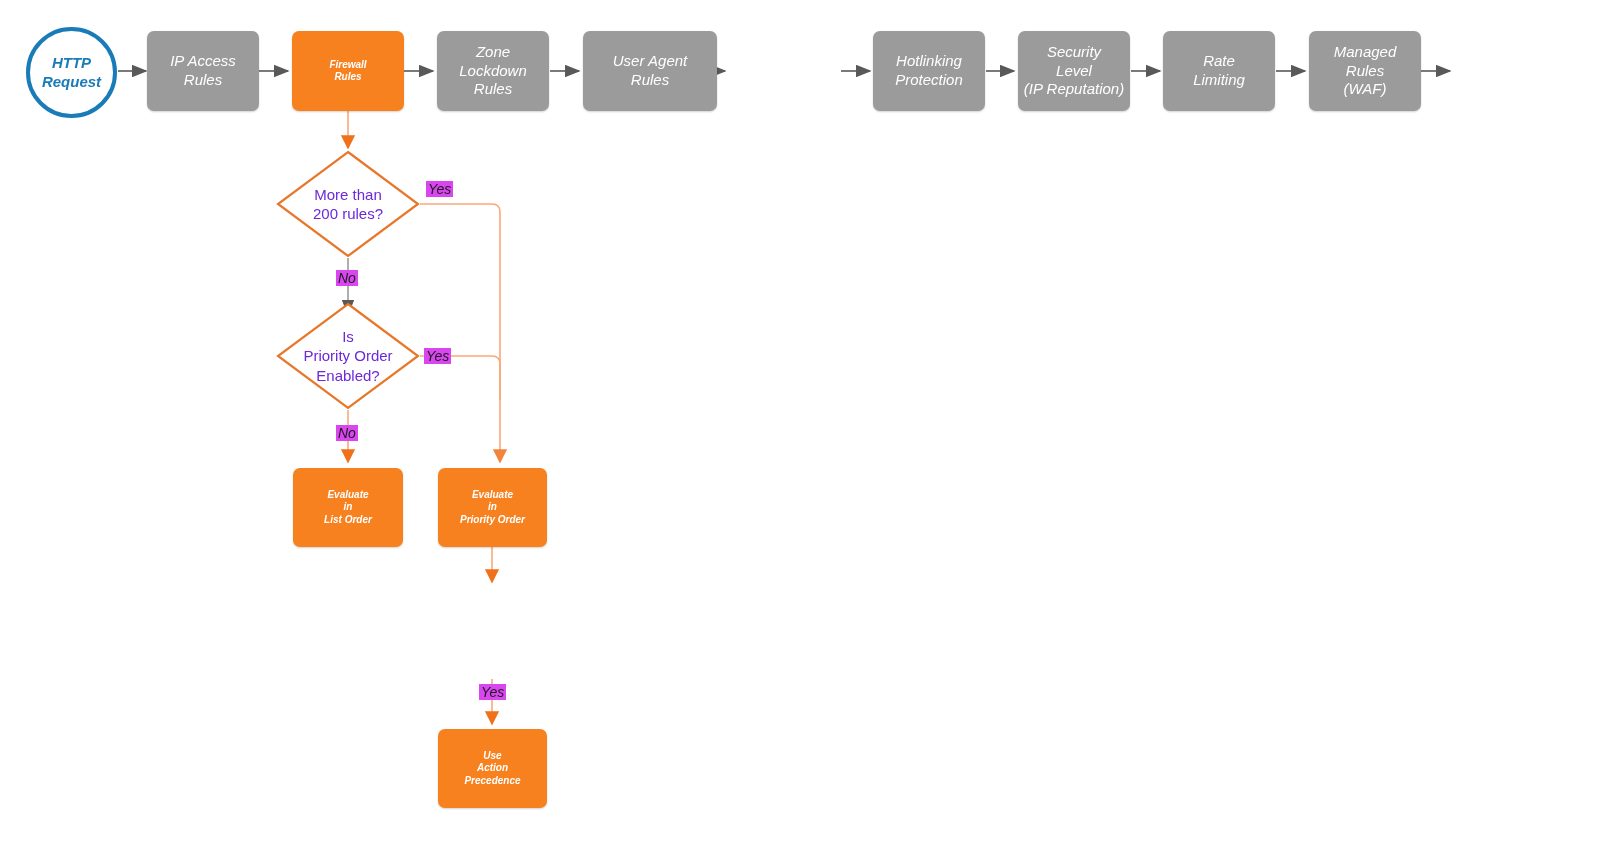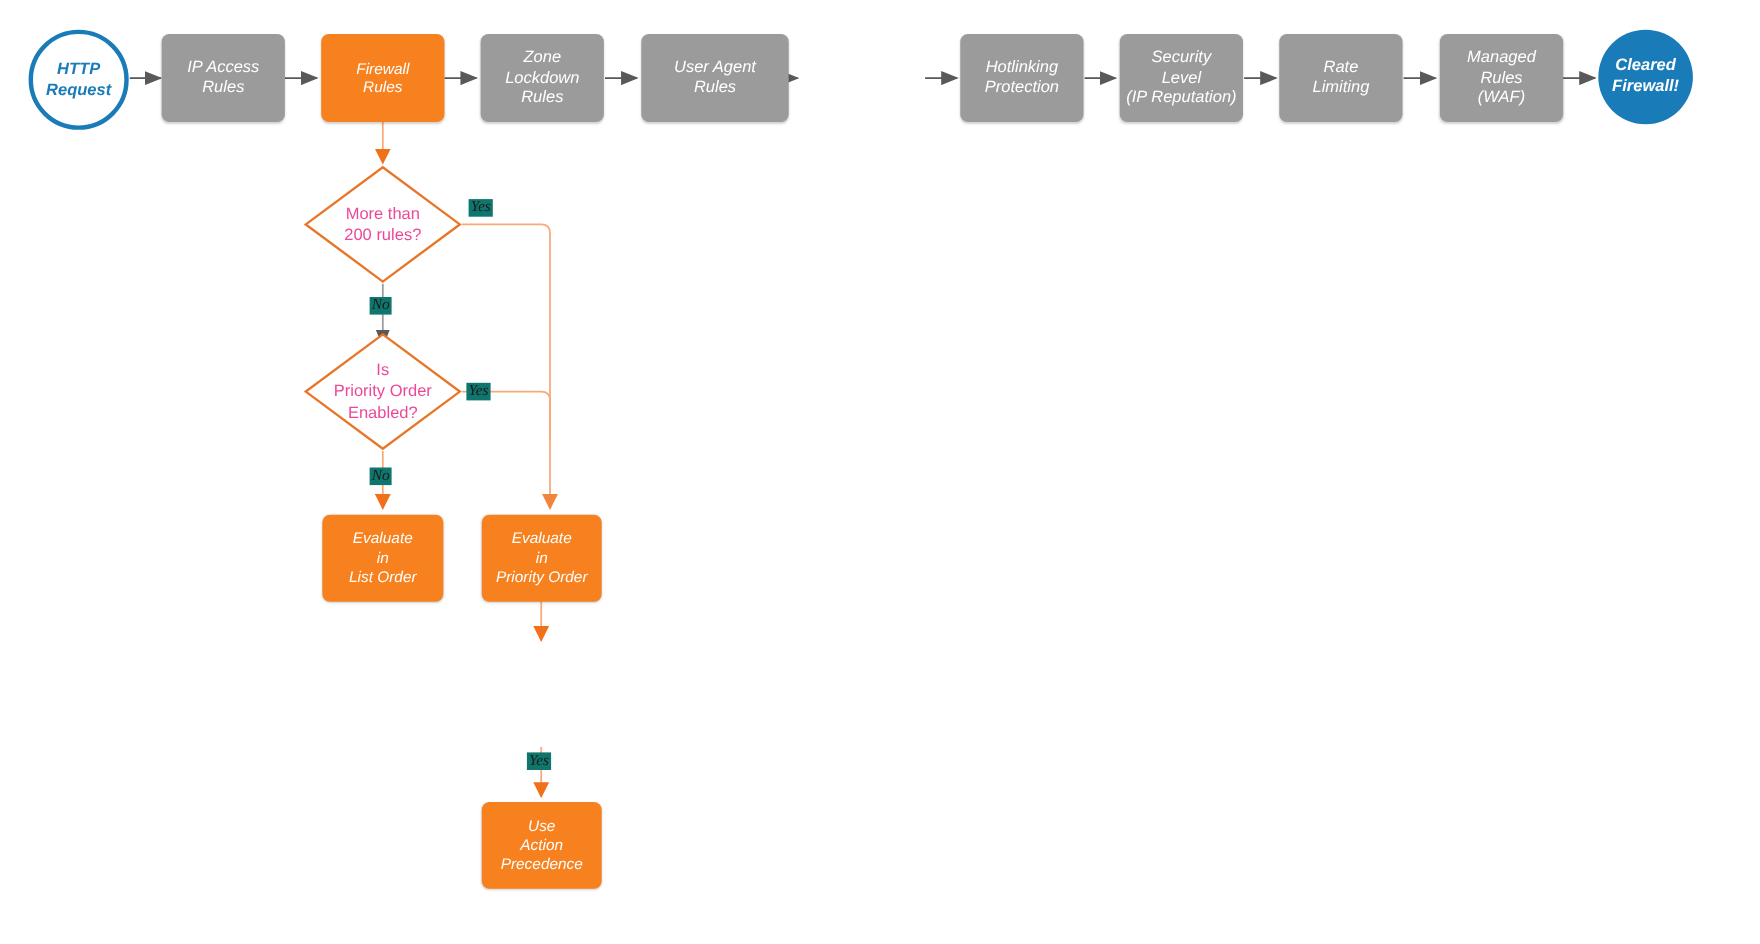--- a/index.html
+++ b/index.html
@@ -41,22 +41,23 @@
   }
   .node-gray {
     background: #9b9b9b;
     color: #ffffff;
     font-size: 15px;
     box-shadow: 0 1px 2px rgba(0,0,0,0.18);
   }
   .node-orange {
     background: #f8811f;
     color: #ffffff;
-    font-size: 14px;
+    font-size: 10px;
     box-shadow: 0 1px 2px rgba(0,0,0,0.18);
+    font-weight: bold;
   }
   .node-circle-outline {
     border-radius: 50%;
     border: 4px solid #1a7bb9;
     background: #ffffff;
     color: #1a7bb9;
     font-weight: bold;
     font-size: 15px;
   }
   .node-circle-filled {
@@ -78,33 +79,32 @@
     position: absolute;
     left: 0;
     top: 0;
     width: 100%;
     height: 100%;
     display: flex;
     align-items: center;
     justify-content: center;
     text-align: center;
     font-size: 15px;
-    color: #ec4899;
+    color: #6d28d9;
     line-height: 1.3;
     white-space: pre-line;
   }
   .edge-label {
     position: absolute;
     font-size: 14px;
     font-style: italic;
     color: #1a1a1a;
-    background: #0f766e;
+    background: #d946ef;
     padding: 0 2px;
     white-space: nowrap;
-    font-family: Liberation Serif, serif;
   }
 </style>
 </head>
 <body>
 
 <div id="canvas">
 
   <svg class="edges" viewBox="0 0 1600 858" xmlns="http://www.w3.org/2000/svg">
     <defs>
       <marker id="arw-gray" markerWidth="10" markerHeight="8" refX="9" refY="4" orient="auto">
@@ -170,22 +170,20 @@
 Level
 (IP Reputation)</div>
 
   <div class="node node-rect node-gray" style="left:1163px;top:31px;width:112px;height:80px;">Rate
 Limiting</div>
 
   <div class="node node-rect node-gray" style="left:1309px;top:31px;width:112px;height:80px;">Managed
 Rules
 (WAF)</div>
 
-  <div class="node node-circle-filled" style="left:1453px;top:27px;width:86px;height:86px;">Cleared
-Firewall!</div>
 
   <div class="diamond-wrap" style="left:276px;top:150px;width:144px;height:108px;">
     <svg width="144" height="108" viewBox="0 0 144 108" xmlns="http://www.w3.org/2000/svg">
       <polygon points="72,2 142,54 72,106 2,54" fill="#ffffff" stroke="#e8772a" stroke-width="2.2"></polygon>
     </svg>
     <div class="diamond-label">More than
 200 rules?</div>
   </div>
 
   <div class="diamond-wrap" style="left:276px;top:302px;width:144px;height:108px;">

